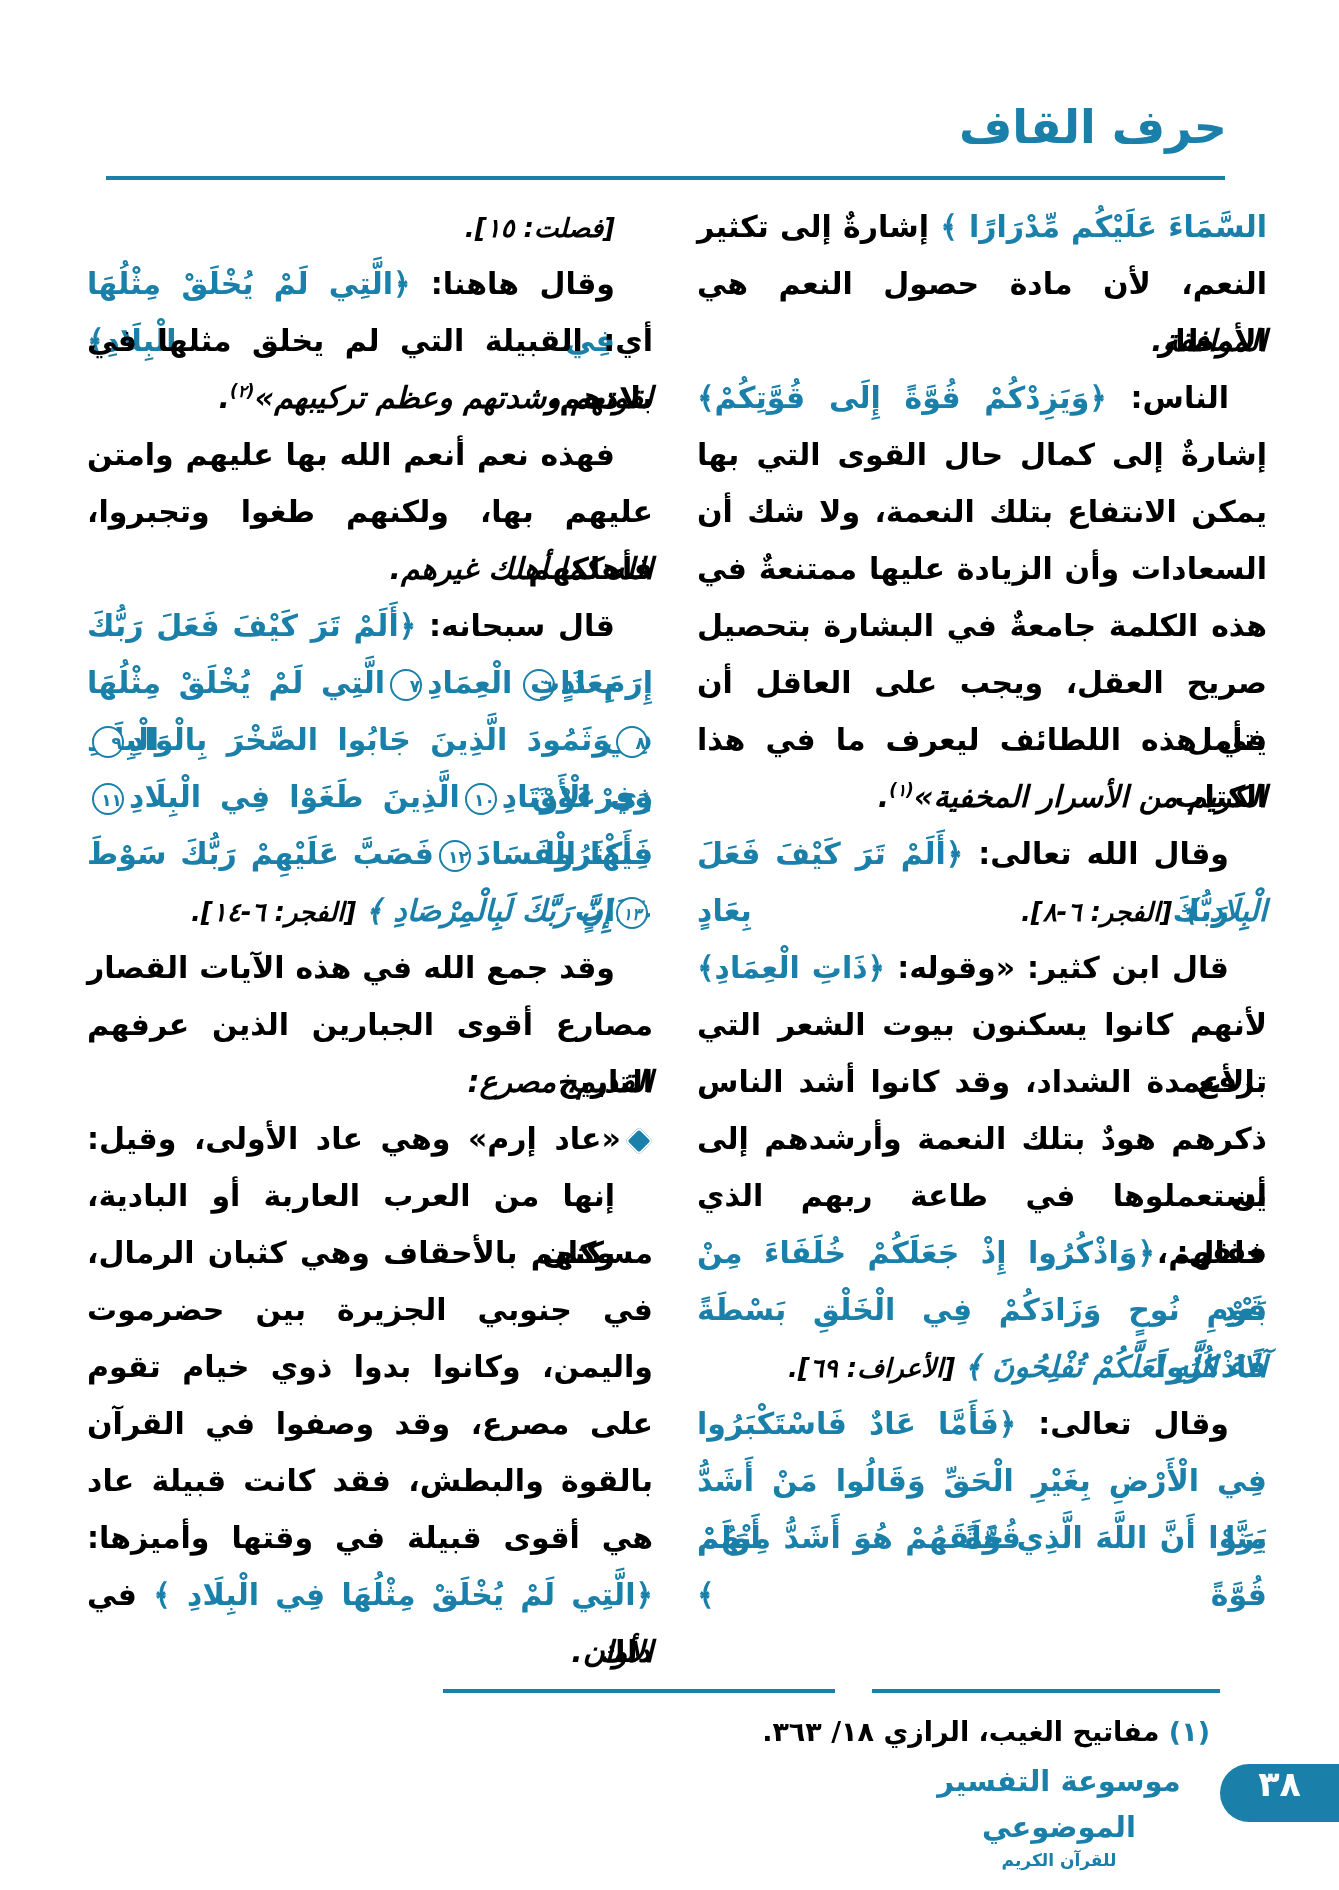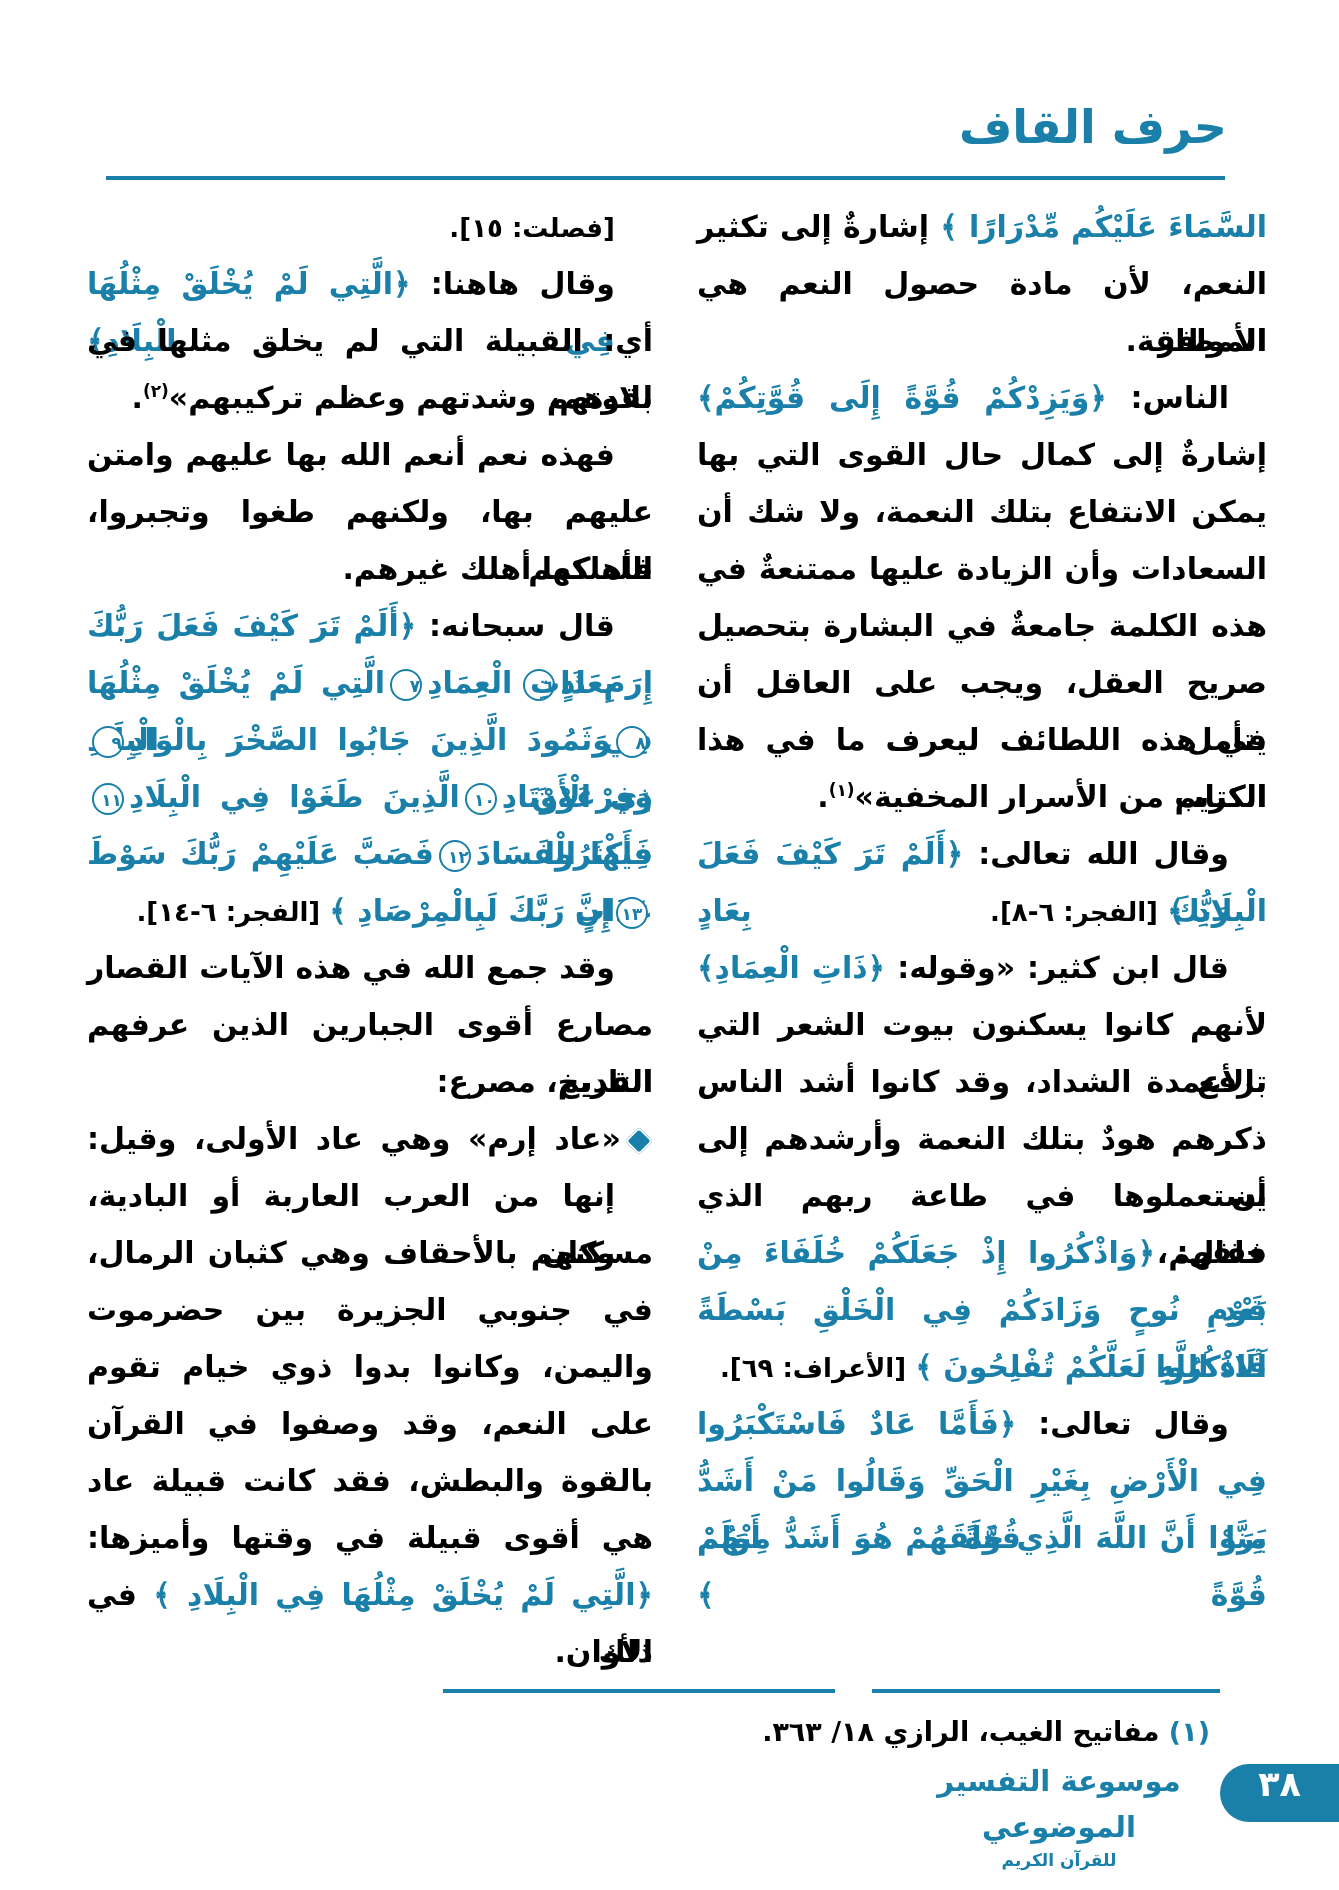--- a/index.html
+++ b/index.html
@@ -27,21 +27,21 @@
   
   .col{position:absolute;top:198px;}
   .col-right{right:72px;width:570px;}
   .col-left{left:95px;width:566px;}
   .line{
     height:57px;line-height:57px;
     font-size:30px;font-weight:700;
     overflow:visible;
   }
   .just{text-align:justify;text-align-last:justify;}
-  .start{text-align:right;}
+  .start{text-align:right;font-style:italic;}
   .ind{padding-right:38px;}
   .sb{color:#000;}
   .sq{color:var(--teal);}
   .sr{color:#000;font-size:26px;font-weight:600;}
   .ss{vertical-align:super;font-size:17px;line-height:0;}
   .ayah{
     display:inline-block;width:32px;height:32px;
     border:2px solid var(--teal);border-radius:50%;
     color:var(--teal);font-size:17px;line-height:30px;
     text-align:center;vertical-align:middle;margin:0 5px;
@@ -129,21 +129,21 @@
       <div class="line just"><span class="sq">فِيهَا الْفَسَادَ</span><span class="ayah">١٢</span><span class="sq">فَصَبَّ عَلَيْهِمْ رَبُّكَ سَوْطَ عَذَابٍ</span></div>
       <div class="line start"><span class="ayah">١٣</span><span class="sq">إِنَّ رَبَّكَ لَبِالْمِرْصَادِ ﴾</span><span class="sr"> [الفجر: ٦-١٤].</span></div>
       <div class="line just ind"><span class="sb">وقد جمع الله في هذه الآيات القصار</span></div>
       <div class="line just"><span class="sb">مصارع أقوى الجبارين الذين عرفهم التاريخ</span></div>
       <div class="line start"><span class="sb">القديم، مصرع:</span></div>
       <div class="line just"><span class="orn"></span><span class="sb">«عاد إرم» وهي عاد الأولى، وقيل:</span></div>
       <div class="line just ind"><span class="sb">إنها من العرب العاربة أو البادية، وكان</span></div>
       <div class="line just"><span class="sb">مسكنهم بالأحقاف وهي كثبان الرمال،</span></div>
       <div class="line just"><span class="sb">في جنوبي الجزيرة بين حضرموت</span></div>
       <div class="line just"><span class="sb">واليمن، وكانوا بدوا ذوي خيام تقوم</span></div>
-      <div class="line just"><span class="sb">على النعم، وقد وصفوا في القرآن</span></div>
+      <div class="line just"><span class="sb">على مصرع، وقد وصفوا في القرآن</span></div>
       <div class="line just"><span class="sb">بالقوة والبطش، فقد كانت قبيلة عاد</span></div>
       <div class="line just"><span class="sb">هي أقوى قبيلة في وقتها وأميزها:</span></div>
       <div class="line just"><span class="sq">﴿الَّتِي لَمْ يُخْلَقْ مِثْلُهَا فِي الْبِلَادِ ﴾</span><span class="sb"> في ذلك</span></div>
       <div class="line start"><span class="sb">الأوان.</span></div>
     </div>
 
   <div class="fn-sep fn-sep-right"></div>
   <div class="fn-sep fn-sep-left"></div>
 
   <div class="footnote fn-right">

